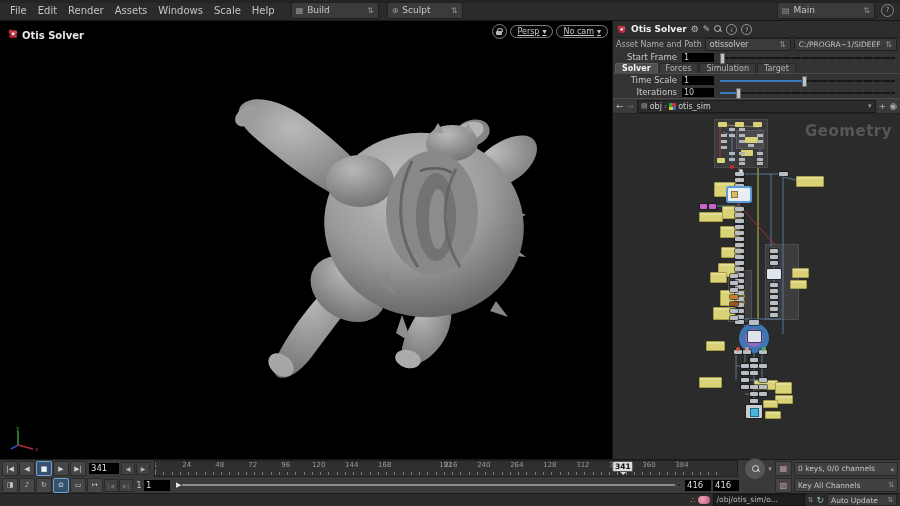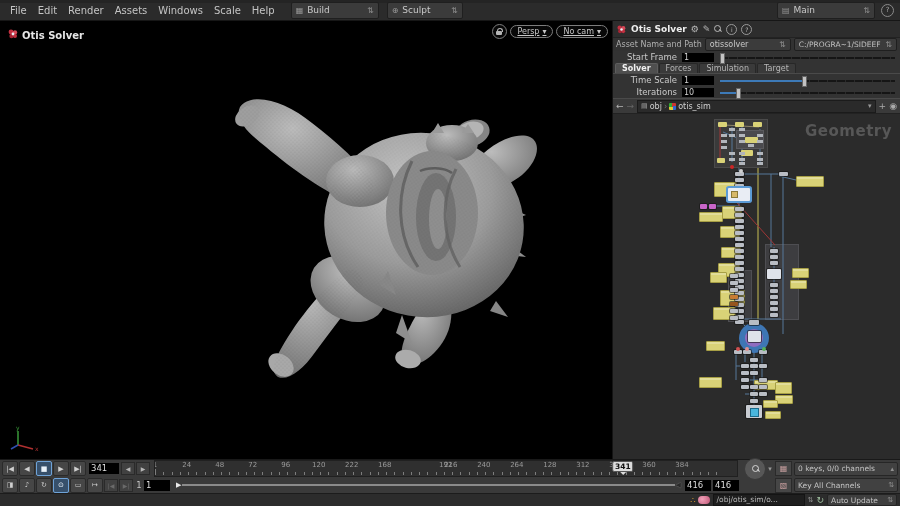--- a/index.html
+++ b/index.html
@@ -579,21 +579,21 @@
           <div class="tick" style="left: 92.1986%; height: 3px;"></div>
           <div class="tick" style="left: 93.617%; height: 3px;"></div>
           <div class="tick" style="left: 95.0355%; height: 3px;"></div>
           <div class="tick" style="left: 96.4539%; height: 3px;"></div>
           <div class="rlabel" style="left: 0%;">1</div>
           <div class="rlabel" style="left: 5.43735%;">24</div>
           <div class="rlabel" style="left: 11.1111%;">48</div>
           <div class="rlabel" style="left: 16.7849%;">72</div>
           <div class="rlabel" style="left: 22.4586%;">96</div>
           <div class="rlabel" style="left: 28.1324%;">120</div>
-          <div class="rlabel" style="left: 33.8061%;">222</div>
+          <div class="rlabel" style="left: 33.8061%;">144</div>
           <div class="rlabel" style="left: 39.4799%;">168</div>
           <div class="rlabel" style="left: 45.1537%; margin-left: 28px;">192</div>
           <div class="rlabel" style="left: 50.8274%;">216</div>
           <div class="rlabel" style="left: 56.5012%;">240</div>
           <div class="rlabel" style="left: 62.1749%;">264</div>
           <div class="rlabel" style="left: 67.8487%;">128</div>
           <div class="rlabel" style="left: 73.5225%;">312</div>
           <div class="rlabel" style="left: 79.1962%;">336</div>
           <div class="rlabel" style="left: 84.87%;">360</div>
           <div class="rlabel" style="left: 90.5437%;">384</div>

